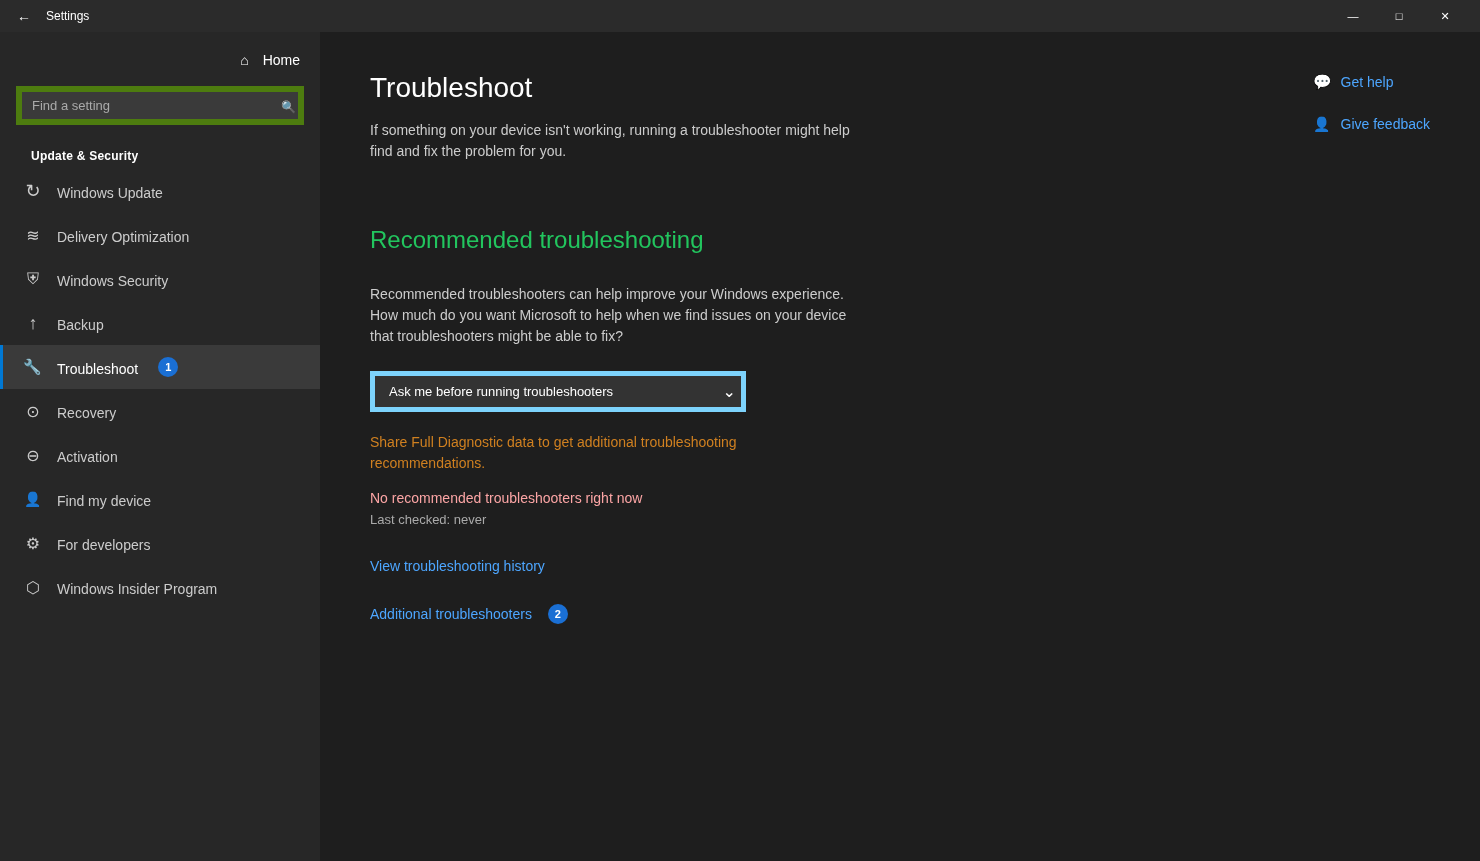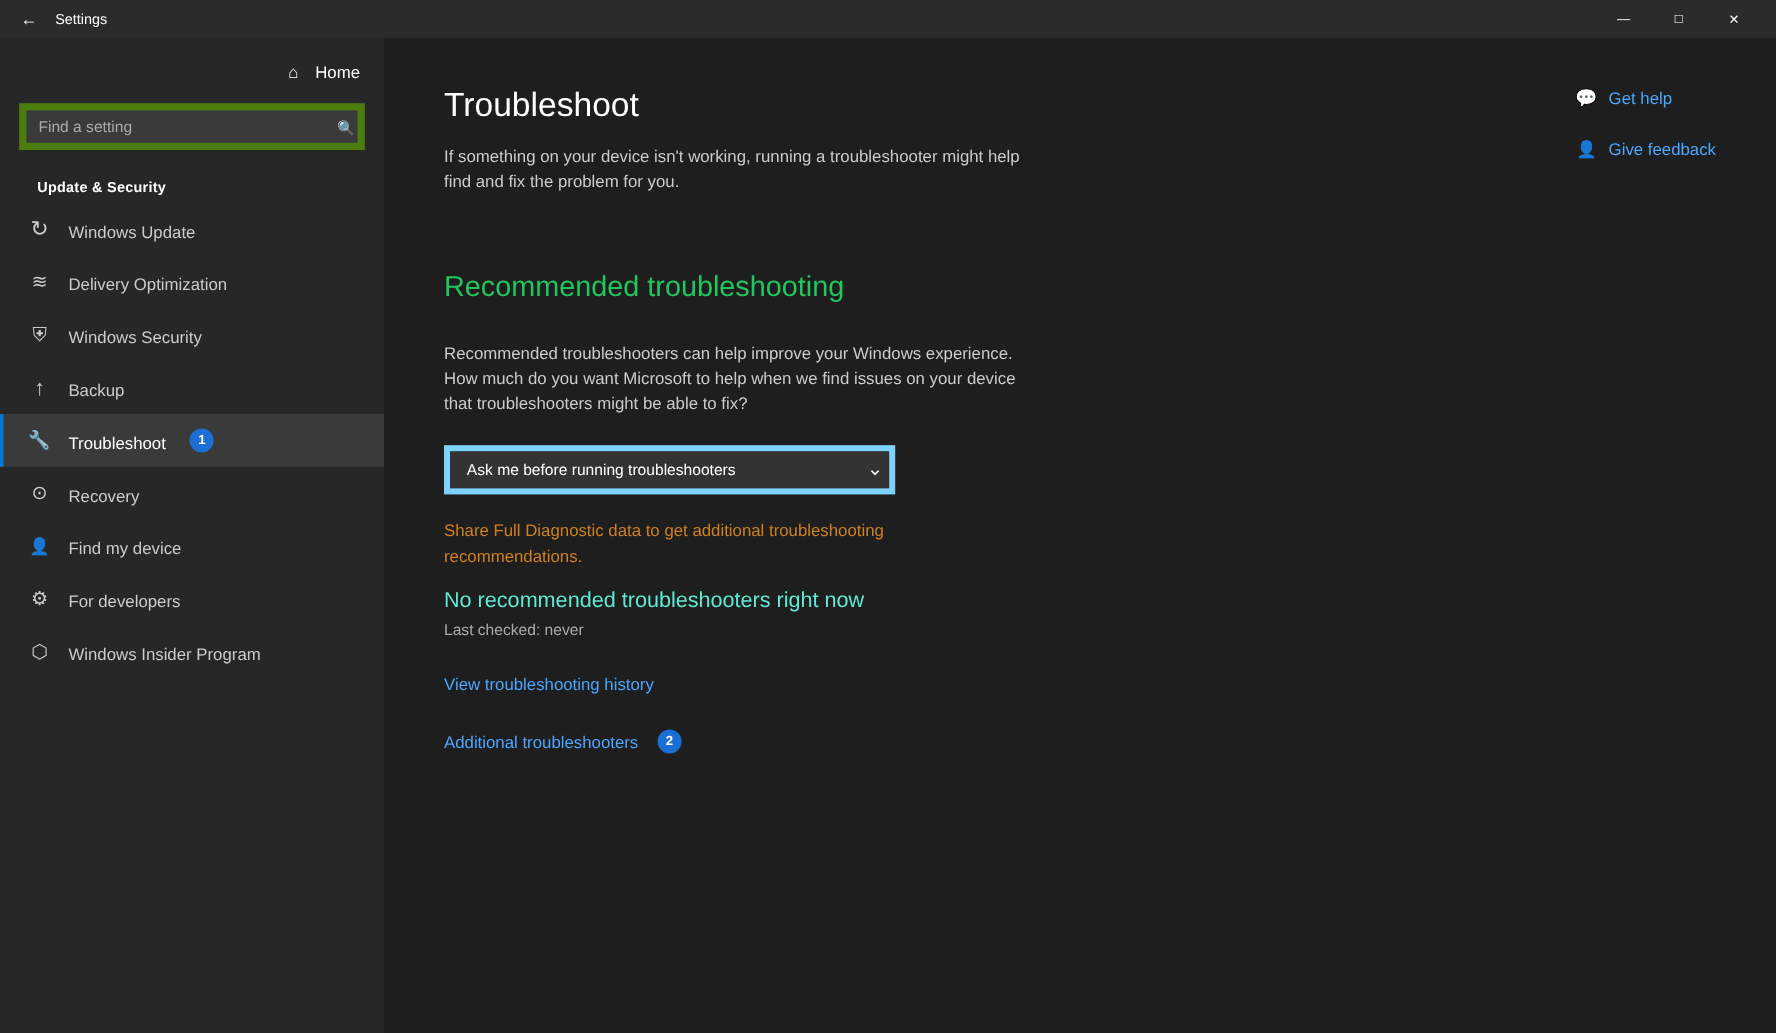--- a/index.html
+++ b/index.html
@@ -216,22 +216,22 @@
       color: #d08020;
       font-size: 14px;
       cursor: pointer;
       text-decoration: none;
       display: block;
       margin-bottom: 16px;
       max-width: 420px;
       line-height: 1.5;
     }
     .static-text {
-      font-size: 18px;
-      color: #5eead4;
+      font-size: 14px;
+      color: #fca5a5;
       margin-bottom: 6px;
     }
     .small-text {
       font-size: 13px;
       color: #aaaaaa;
       margin-bottom: 30px;
     }
     .link-blue {
       color: #4da6ff;
       font-size: 14px;
@@ -337,20 +337,24 @@
     <div class="sidebar-item active">
       <span class="item-icon icon-wrench"></span>
       <span>Troubleshoot</span>
       <div class="badge">1</div>
     </div>
     <div class="sidebar-item">
       <span class="item-icon icon-recovery"></span>
       <span>Recovery</span>
     </div>
     <div class="sidebar-item">
+      <span class="item-icon icon-activation"></span>
+      <span>Activation</span>
+    </div>
+    <div class="sidebar-item">
       <span class="item-icon icon-device"></span>
       <span>Find my device</span>
     </div>
     <div class="sidebar-item">
       <span class="item-icon icon-developers"></span>
       <span>For developers</span>
     </div>
     <div class="sidebar-item">
       <span class="item-icon icon-insider"></span>
       <span>Windows Insider Program</span>

